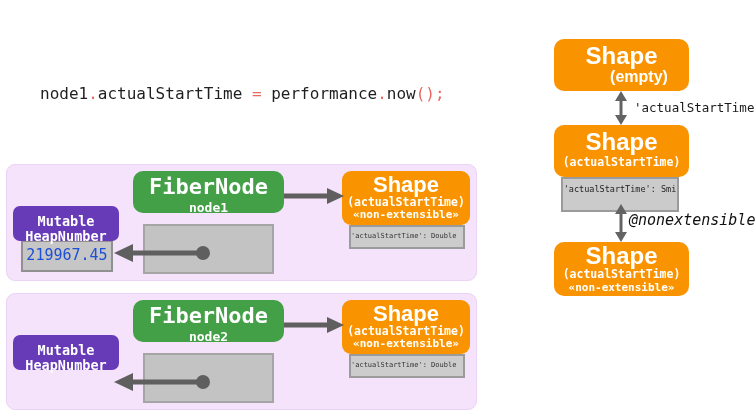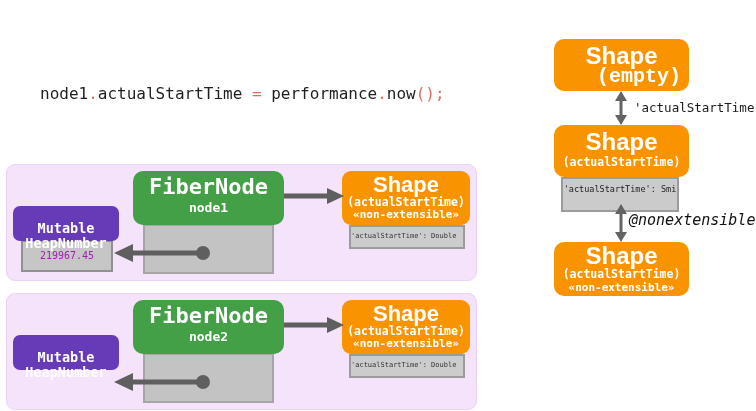--- a/index.html
+++ b/index.html
@@ -18,35 +18,35 @@
   .tk-p { color:#e8685f; }
 
   
   .panel {
     position:absolute; left:6px; width:471px; height:117px;
     background:#f5e2fb; border:1px solid #ebd3f6; border-radius:9px;
   }
   .panel > * { position:absolute; }
   .badge {
     left:6px; top:41px; width:106px; height:35px; background:#673ab7;
-    border-radius:7px; color:#fff; text-align:center; padding-top:15px;
+    border-radius:7px; color:#fff; text-align:center; padding-top:8px;
     font-family:"DejaVu Sans Mono", monospace; font-weight:bold;
     font-size:13.5px; line-height:15px; z-index:3;
   }
   .heap-value {
     left:14px; top:75px; width:92px; height:32px; background:#c6c6c6;
-    border:2px solid #909090; text-align:center; color:#a21caf;
-    font-family:"DejaVu Sans Mono", monospace; font-size:10px; line-height:27px; z-index:2;
+    border:2px solid #909090; text-align:center; color:#1d4ed8;
+    font-family:"DejaVu Sans Mono", monospace; font-size:15px; line-height:27px; z-index:2;
   }
   .slot {
     left:136px; top:59px; width:131px; height:50px;
     background:#c3c3c3; border:2px solid #a5a5a5; z-index:1;
   }
   .fiber {
-    left:126px; top:6px; width:151px; height:54px; background:#43a047;
+    left:126px; top:6px; width:151px; height:42px; background:#43a047;
     border-radius:10px; color:#fff; text-align:center; z-index:2;
   }
   .fiber-title { font-family:"DejaVu Sans Mono", monospace; font-weight:bold; font-size:22px; line-height:26px; margin-top:3px; }
   .fiber-sub   { font-family:"DejaVu Sans Mono", monospace; font-weight:bold; font-size:13px; line-height:15px; }
   .shape-panel {
     left:335px; top:6px; width:128px; height:54px; background:#f99400;
     border-radius:9px; color:#fff; text-align:center; z-index:2;
   }
   .sp-title { font-weight:bold; font-size:22px; line-height:23px; margin-top:2px; }
   .sp-sub   { font-family:"DejaVu Sans Mono", monospace; font-weight:bold; font-size:11.5px; line-height:13px; }
@@ -63,21 +63,21 @@
   .chain > * { position:absolute; }
   .cbox {
     left:554px; width:135px; background:#f99400; border-radius:10px;
     color:#fff; text-align:center;
   }
   .cbox-a { top:39px;  height:52px; }
   .cbox-b { top:125px; height:52px; }
   .cbox-c { top:242px; height:54px; }
   .ctitle { font-weight:bold; font-size:24px; line-height:26px; margin-top:4px; }
   .cbox-c .ctitle { margin-top:2px; line-height:24px; }
-  .csub-a { font-family:Liberation Mono, monospace; font-weight:bold; font-size:20px; line-height:16px;margin-left:35px; }
+  .csub-a { font-family:Liberation Sans, sans-serif; font-weight:bold; font-size:16px; line-height:16px;margin-left:35px; }
   .csub-b { font-family:"DejaVu Sans Mono", monospace; font-weight:bold; font-size:11.5px; line-height:15px; }
   .csub-c { font-family:"DejaVu Sans Mono", monospace; font-weight:bold; font-size:11.5px; line-height:13px; }
   .csub-c2{ font-family:"DejaVu Sans Mono", monospace; font-weight:bold; font-size:11px; line-height:13px; }
   .cprop {
     left:561px; top:177px; width:118px; height:35px; background:#cbcbcb;
     border:2px solid #9b9b9b; text-align:center; color:#222;
     font-family:"DejaVu Sans Mono", monospace; font-size:8.5px; line-height:21px;
   }
   .elabel {
     font-family:"DejaVu Sans Mono", monospace; font-size:12.5px; color:#1a1a1a; white-space:pre;

